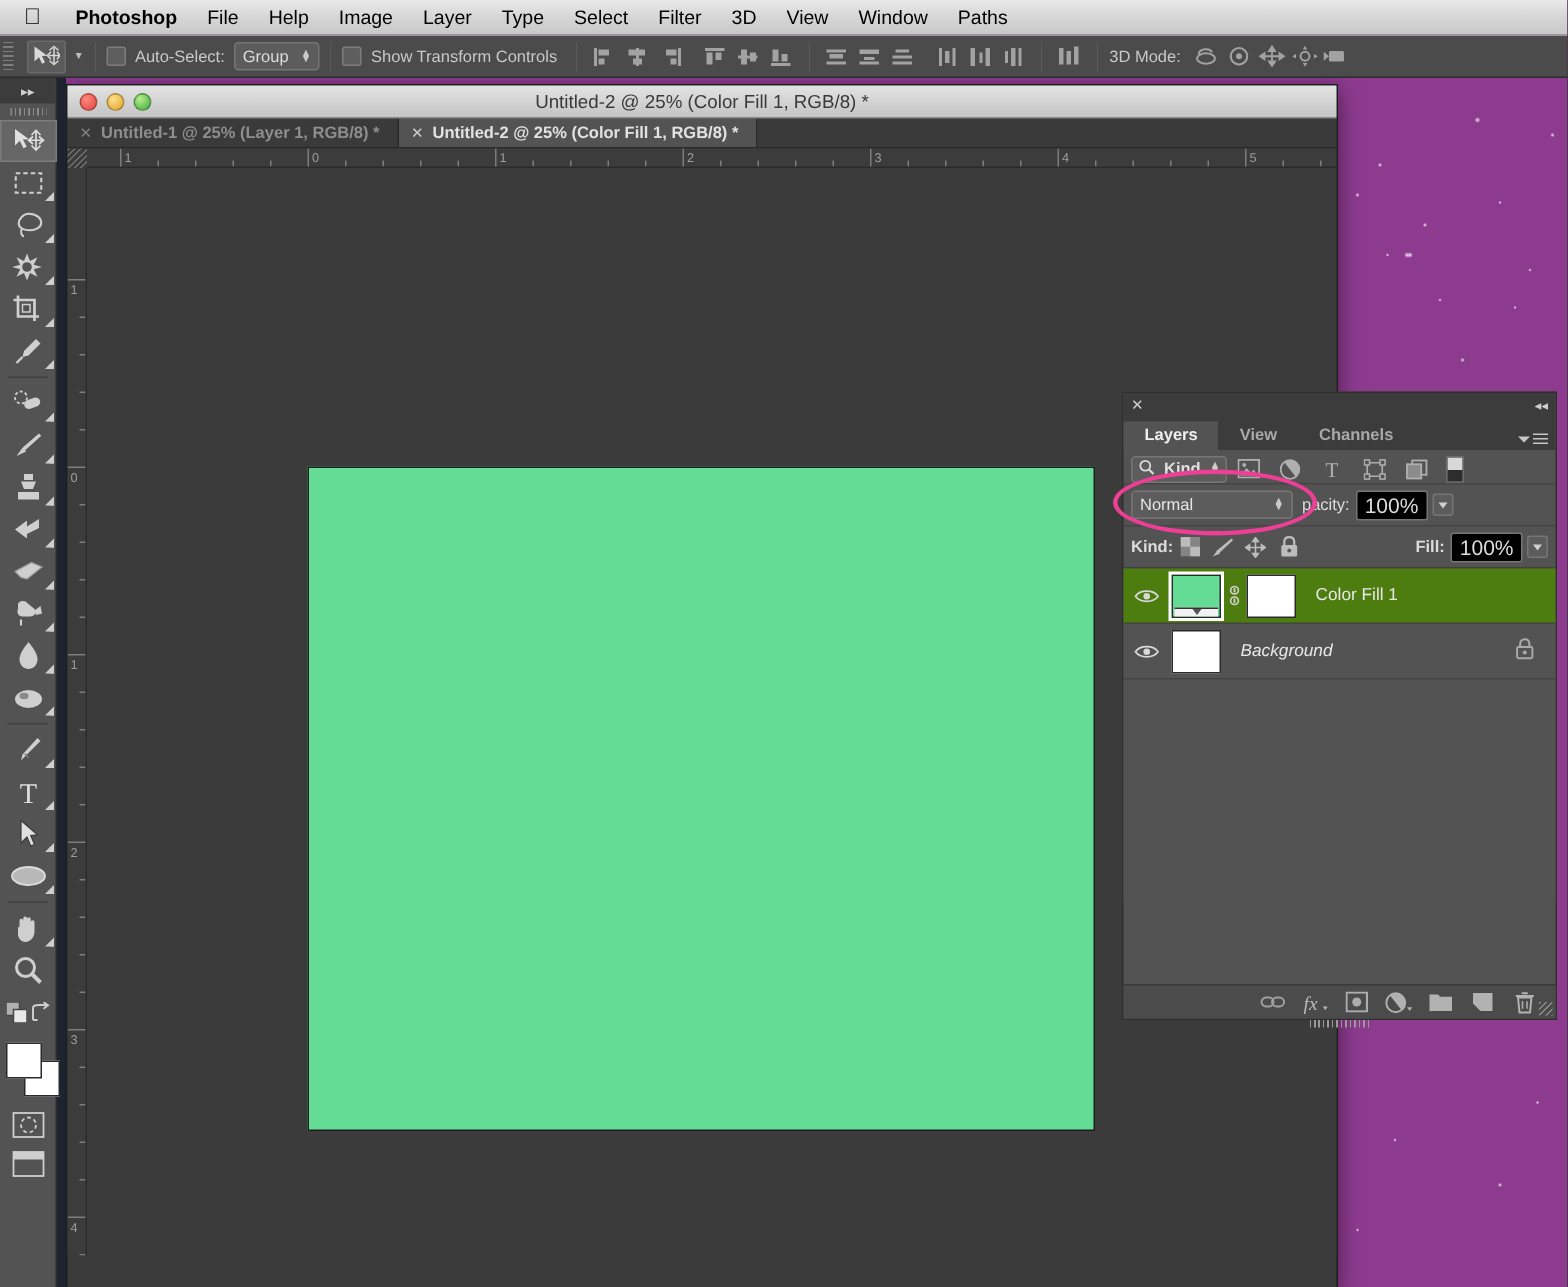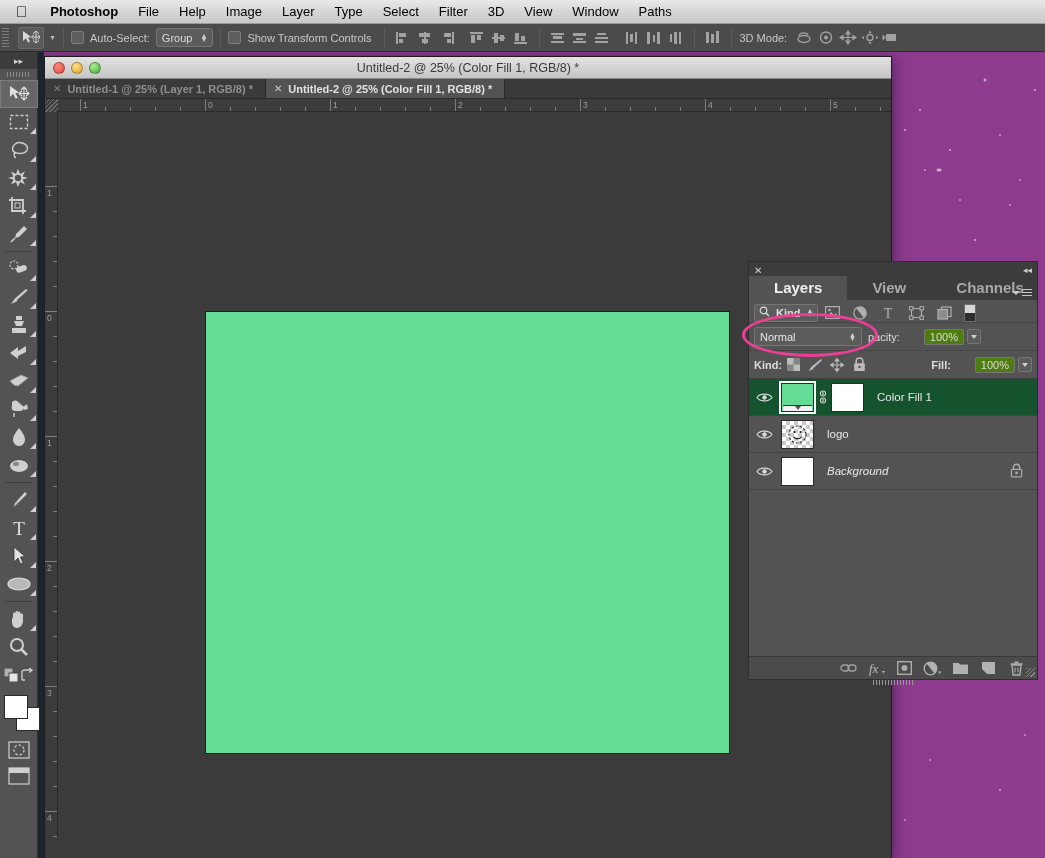--- a/index.html
+++ b/index.html
@@ -203,21 +203,21 @@
   
   #layerspanel {
     position:absolute; left:748px; top:261px; width:290px; height:419px;
     background:#535353; border:1px solid #2e2e2e;
     z-index: 28; color:#dcdcdc; font-size:11px;
   }
   .lp-head { height:16px; background:#3c3c3c; display:flex;align-items:center;justify-content:space-between; padding:0 5px; }
   .lp-head .x { font-size:10px; color:#cfcfcf; }
   .lp-head .dbl { font-size:9px; color:#cfcfcf; }
   .lp-tabs { height:22px; background:#3c3c3c; display:flex; align-items:flex-end; position:relative; }
-  .lp-tab { padding: 3px 25px 4px; font-size:15px; font-weight:bold; color:#a9a9a9; }
+  .lp-tab { padding: 3px 14px 4px; font-size:11px; font-weight:bold; color:#a9a9a9; }
   .lp-tab.active { background:#535353; color:#f0f0f0; }
   .lp-menu { position:absolute; right:5px; bottom:4px; display:flex; align-items:center; gap:2px; }
   .lp-menu .tri { width:0;height:0;border-left:4px solid transparent;border-right:4px solid transparent;border-top:4px solid #c6c6c6; }
   .lp-menu .lines { display:flex;flex-direction:column;gap:2px; }
   .lp-menu .lines i { display:block;width:10px;height:1px;background:#c6c6c6; }
 
   .lp-filter { height:22px; display:flex; align-items:center; gap:0; padding: 3px 5px 0; }
   .kind-sel {
     display:flex;align-items:center;gap:6px;
     background:#5c5c5c;border:1px solid #767676;border-radius:3px;
@@ -230,32 +230,32 @@
   .lp-row { height:28px; display:flex; align-items:center; padding:0 5px; border-top:1px solid #454545; }
   .blend-sel {
     display:flex;align-items:center;justify-content:space-between;
     width:108px; height:19px; padding:0 5px;
     background:#5c5c5c;border:1px solid #767676;border-radius:3px; font-size:11px; color:#e6e6e6;
   }
   .lp-row .lbl { margin-left:6px; }
   .num-field {
     display:flex;align-items:center;gap:3px; margin-left:4px;
   }
-  .num-box { background:#4d7c0f;border:1px solid #767676;border-radius:2px; padding:1px 5px; font-size:11px; min-width:38px; text-align:center;margin-left:20px; }
+  .num-box { background:#000000;border:1px solid #767676;border-radius:2px; padding:1px 5px; font-size:14px; min-width:38px; text-align:center; }
   .num-drop { width:14px;height:15px;background:#5c5c5c;border:1px solid #767676;border-radius:2px;
     display:flex;align-items:center;justify-content:center; }
   .num-drop .tri { width:0;height:0;border-left:3.5px solid transparent;border-right:3.5px solid transparent;border-top:4px solid #d0d0d0; }
   .lock-ico { width:22px;height:20px;display:flex;align-items:center;justify-content:center;opacity:.85; }
 
   #layer-list { border-top:1px solid #3f3f3f; }
   .layer {
     height:37px; display:flex; align-items:center;
     border-bottom:1px solid #444; background:#535353; position:relative;
   }
-  .layer.selected { background:#14532d; }
+  .layer.selected { background:#4d7c0f; }
   .eye { width:30px; display:flex;align-items:center;justify-content:center; }
   .thumb { width:33px;height:29px;border:1px solid #2a2a2a; background:#fff; }
   .thumb.sel-outline { outline:2px solid #fff; outline-offset:0px; }
   .thumb-wrap { display:flex; align-items:center; gap:3px; margin-left:2px; }
   .link-ico { width:11px; display:flex;align-items:center;justify-content:center; }
   .lname { margin-left:13px; font-size:11.5px; color:#e8e8e8; }
   .lname.italic { font-style: italic; }
   .lock-right { position:absolute; right:14px; opacity:.85; }
   #layer-empty { background:#535353; height:148px; }
 
@@ -892,39 +892,20 @@
               <path d="M4 2 L4 5 M4 9 L4 12" stroke="#d0d0d0" stroke-width="1.2"></path>
               <rect x="1.4" y="1" width="5.2" height="5" rx="2.6" fill="none" stroke="#d0d0d0" stroke-width="1.1"></rect>
               <rect x="1.4" y="8" width="5.2" height="5" rx="2.6" fill="none" stroke="#d0d0d0" stroke-width="1.1"></rect>
             </svg>
         </span>
         <span class="thumb" style="background:#ffffff"></span>
       </span>
       <span class="lname">Color Fill 1</span>
     </div>
 
-    <div class="layer">
-      <span class="eye">
-        <svg width="17" height="11" viewBox="0 0 17 11">
-            <path d="M1 5.5 C4 1 13 1 16 5.5 C13 10 4 10 1 5.5 Z" fill="none" stroke="#d8d8d8" stroke-width="1.1"></path>
-            <circle cx="8.5" cy="5.5" r="2.2" fill="#d8d8d8"></circle>
-          </svg>
-      </span>
-      <span class="thumb-wrap">
-        <span class="thumb" style="position:relative;background-color:#fff;background-image:linear-gradient(45deg,#cacaca 25%,transparent 25%,transparent 75%,#cacaca 75%),linear-gradient(45deg,#cacaca 25%,transparent 25%,transparent 75%,#cacaca 75%);background-size:8px 8px;background-position:0 0,4px 4px;display:inline-block">
-          <svg width="31" height="27" viewBox="0 0 31 27" style="position:absolute;left:0;top:0">
-            <circle cx="15.5" cy="13.5" r="8.5" fill="none" stroke="#1f1f1f" stroke-width="1.1" stroke-dasharray="2.4 1.8"></circle>
-            <circle cx="12.4" cy="11" r="1.1" fill="#1f1f1f"></circle>
-            <circle cx="18.6" cy="11" r="1.1" fill="#1f1f1f"></circle>
-            <path d="M11.4 15.8 C13 18.6 18 18.6 19.6 15.8" fill="none" stroke="#1f1f1f" stroke-width="1.1"></path>
-          </svg>
-        </span>
-      </span>
-      <span class="lname">logo</span>
-    </div>
 
     <div class="layer">
       <span class="eye">
         <svg width="17" height="11" viewBox="0 0 17 11">
             <path d="M1 5.5 C4 1 13 1 16 5.5 C13 10 4 10 1 5.5 Z" fill="none" stroke="#d8d8d8" stroke-width="1.1"></path>
             <circle cx="8.5" cy="5.5" r="2.2" fill="#d8d8d8"></circle>
           </svg>
       </span>
       <span class="thumb-wrap">
         <span class="thumb" style="background:#ffffff"></span>

